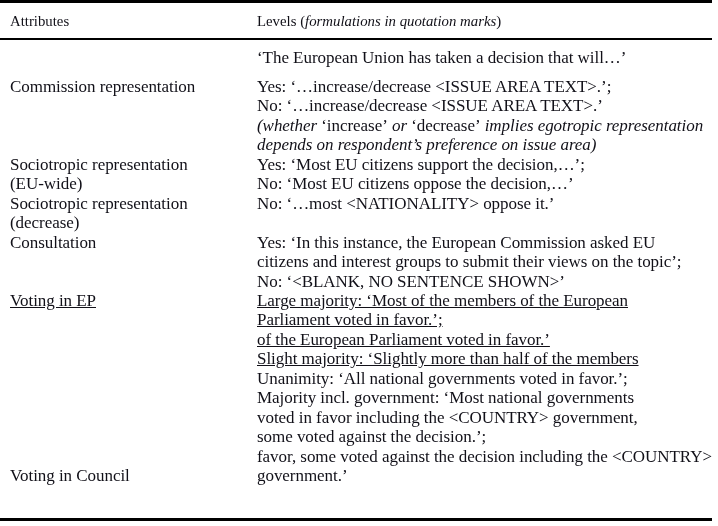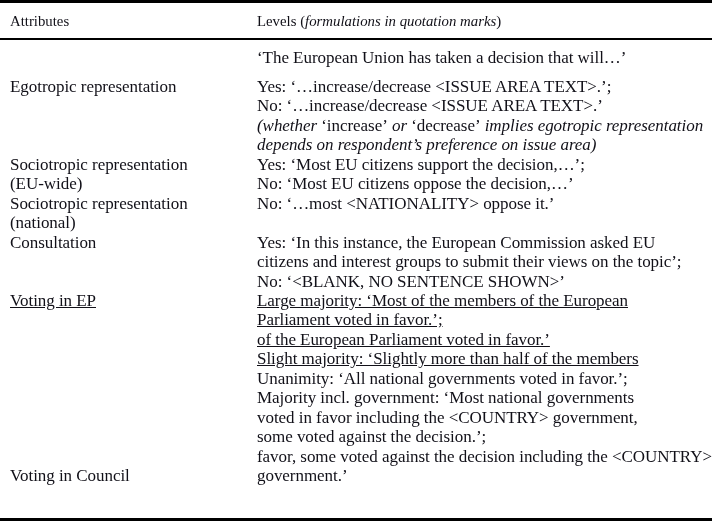--- a/index.html
+++ b/index.html
@@ -97,21 +97,21 @@
 
   <div class="row" id="row-intro">
     <div class="col-attr"></div>
     <div class="col-levels">
       <div class="line">‘The European Union has taken a decision that will…’</div>
     </div>
   </div>
 
   <div class="row" id="row-egotropic">
     <div class="col-attr">
-      <div class="line">Egotropic representation</div>
+      <div class="line">Commission representation</div>
     </div>
     <div class="col-levels">
       <div class="line">Yes: ‘…increase/decrease &lt;ISSUE AREA TEXT&gt;.’;</div>
       <div class="line">No: ‘…increase/decrease &lt;ISSUE AREA TEXT&gt;.’</div>
       <div class="line"><span class="it">(whether </span><span class="rm">‘increase’</span><span class="it"> or </span><span class="rm">‘decrease’</span><span class="it"> implies egotropic representation</span></div>
       <div class="line it">depends on respondent’s preference on issue area)</div>
     </div>
   </div>
 
   <div class="row" id="row-socio-eu">
@@ -121,21 +121,21 @@
     </div>
     <div class="col-levels">
       <div class="line">Yes: ‘Most EU citizens support the decision,…’;</div>
       <div class="line">No: ‘Most EU citizens oppose the decision,…’</div>
     </div>
   </div>
 
   <div class="row" id="row-socio-nat">
     <div class="col-attr">
       <div class="line">Sociotropic representation</div>
-      <div class="line">(national)</div>
+      <div class="line">(decrease)</div>
     </div>
     <div class="col-levels">
       <div class="line">No: ‘…most &lt;NATIONALITY&gt; oppose it.’</div>
     </div>
   </div>
 
   <div class="row" id="row-consultation">
     <div class="col-attr">
       <div class="line">Consultation</div>
     </div>

